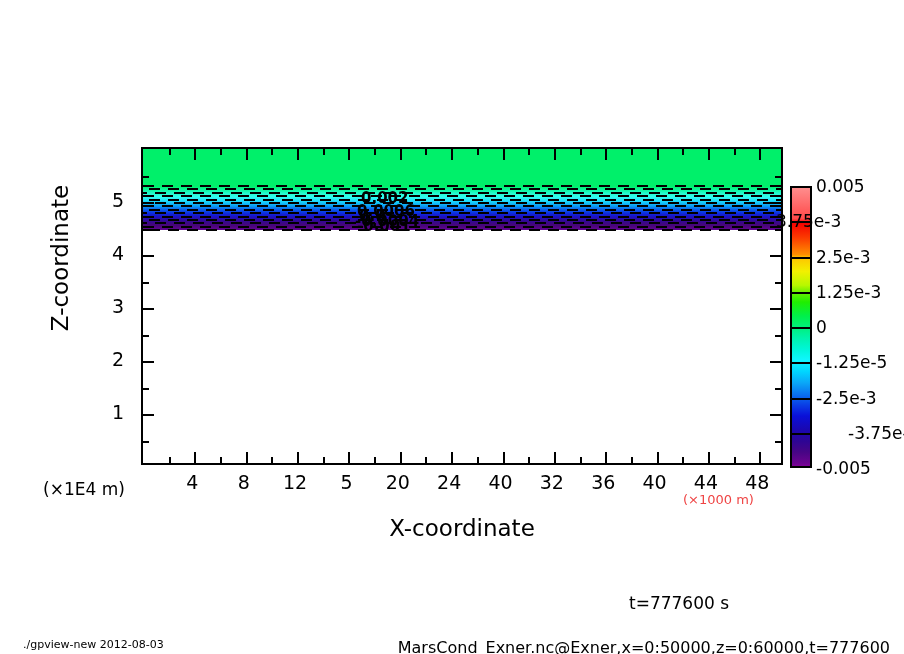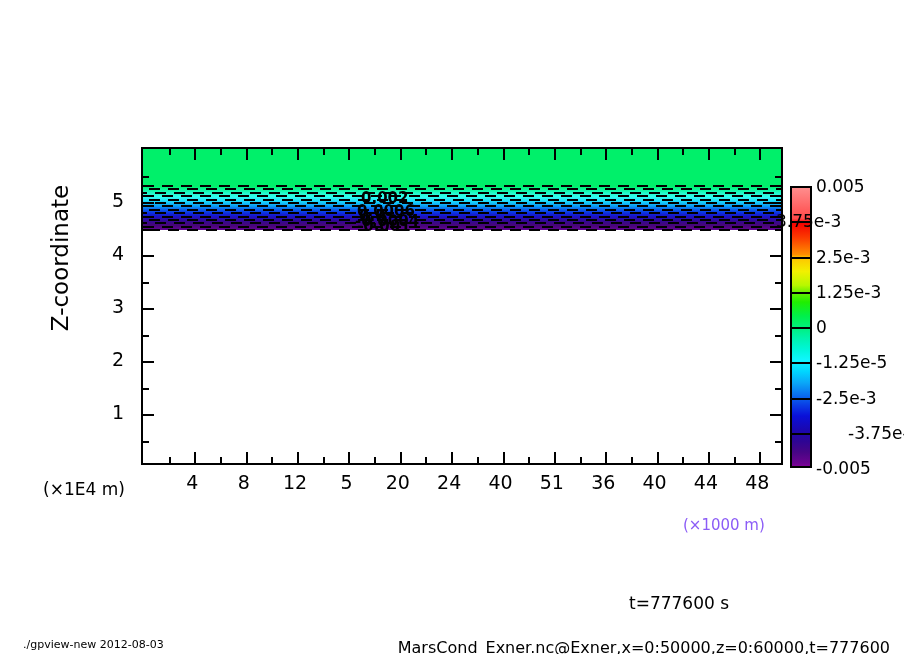--- a/index.html
+++ b/index.html
@@ -162,24 +162,24 @@
     font-family: "DejaVu Sans", sans-serif;
     font-size: 23px;
     color: #000000;
     transform: rotate(-90deg);
     transform-origin: center center;
     white-space: nowrap;
   }
   #x-unit {
     position: absolute;
     left: 683px;
-    top: 516px;
-    font-family: "DejaVu Sans", sans-serif;
-    font-size: 15px;
-    color: #8b5cf6;
+    top: 492px;
+    font-family: "DejaVu Sans", sans-serif;
+    font-size: 13px;
+    color: #ef4444;
     white-space: nowrap;
   }
   #y-unit {
     position: absolute;
     left: 43px;
     top: 479px;
     font-family: "DejaVu Sans", sans-serif;
     font-size: 17px;
     color: #000000;
     white-space: nowrap;
@@ -392,35 +392,36 @@
   </div>
 
   <div id="x-tick-labels">
       <div class="xlabel" style="left: 192.36px;">4</div>
       <div class="xlabel" style="left: 243.72px;">8</div>
       <div class="xlabel" style="left: 295.08px;">12</div>
       <div class="xlabel" style="left: 346.44px;">5</div>
       <div class="xlabel" style="left: 397.8px;">20</div>
       <div class="xlabel" style="left: 449.16px;">24</div>
       <div class="xlabel" style="left: 500.52px;">40</div>
-      <div class="xlabel" style="left: 551.88px;">51</div>
+      <div class="xlabel" style="left: 551.88px;">32</div>
       <div class="xlabel" style="left: 603.24px;">36</div>
       <div class="xlabel" style="left: 654.6px;">40</div>
       <div class="xlabel" style="left: 705.96px;">44</div>
       <div class="xlabel" style="left: 757.32px;">48</div>
     </div>
 
   <div id="y-tick-labels">
       <div class="ylabel" style="top: 412px;">1</div>
       <div class="ylabel" style="top: 359px;">2</div>
       <div class="ylabel" style="top: 306px;">3</div>
       <div class="ylabel" style="top: 253px;">4</div>
       <div class="ylabel" style="top: 200px;">5</div>
     </div>
 
+  <div id="x-axis-name">X-coordinate</div>
   <div id="y-axis-name">Z-coordinate</div>
   <div id="x-unit">(×1000 m)</div>
   <div id="y-unit">(×1E4 m)</div>
 
   <div id="colorbar-wrap">
     <div id="colorbar"></div>
     <div id="cbar-divs">
         <div class="cbar-div" style="top: 35.25px;"></div>
         <div class="cbar-div" style="top: 70.5px;"></div>
         <div class="cbar-div" style="top: 105.75px;"></div>

